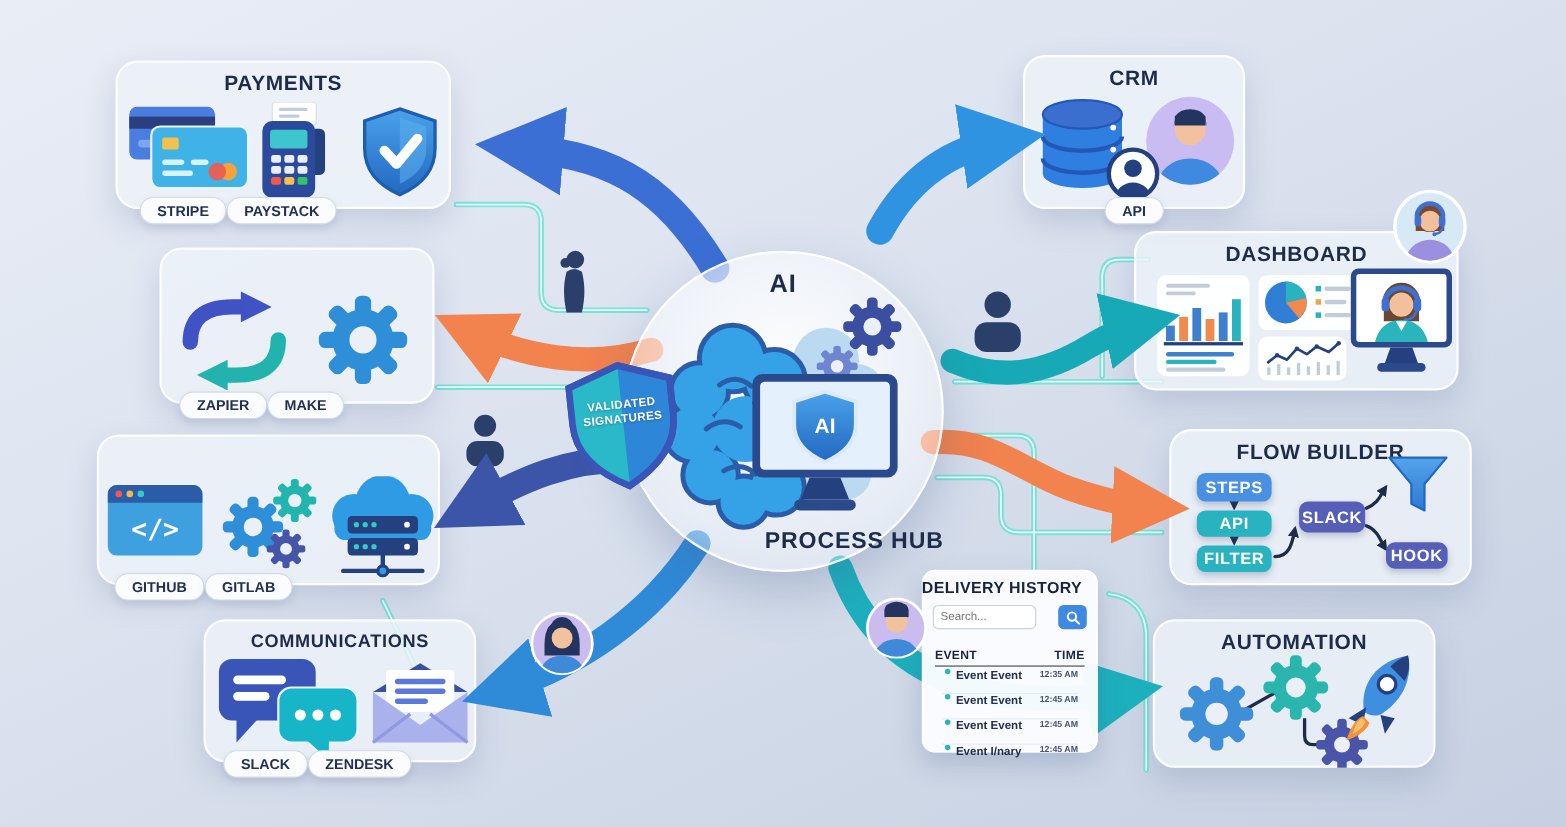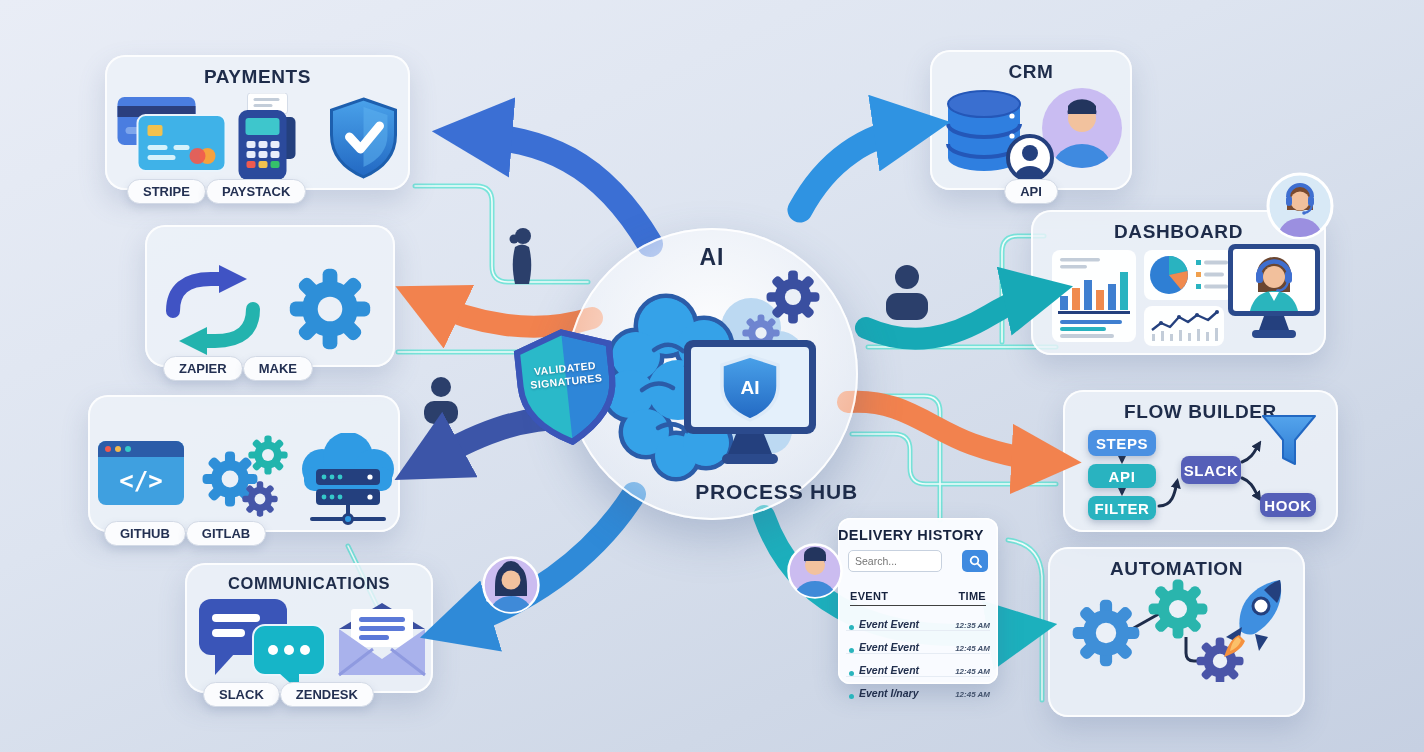--- a/index.html
+++ b/index.html
@@ -32,21 +32,21 @@
     display:flex;align-items:center;justify-content:center;box-shadow:0 3px 7px rgba(60,80,120,0.3);}
   
   .delivery{position:absolute;left:838px;top:518px;width:160px;height:166px;background:rgba(250,252,255,0.97);
     border-radius:12px;box-shadow:0 10px 24px rgba(70,95,140,0.25), inset 0 0 0 1.5px #fff;z-index:6;padding:0;}
   .delivery-title{text-align:left;font-size:14.5px;font-weight:700;color:#17233f;letter-spacing:0.4px;margin-top:9px;}
   .search-row{display:flex;gap:20px;margin:7px 10px 18px 10px;}
   .search-input{flex:1;min-width:0;height:20px;border:1.2px solid #c7d1df;border-radius:5px;background:#fff;
     font-size:10.5px;color:#33405c;padding:0 6px;font-family:"Liberation Sans",sans-serif;outline:none;}
   .search-btn{width:26px;height:22px;border:none;border-radius:5px;background:#3f8ae0;display:flex;align-items:center;justify-content:center;cursor:pointer;padding:0;}
   .dh-head{display:flex;justify-content:space-between;margin:7px 12px 2px 12px;font-size:11px;font-weight:700;color:#17233f;letter-spacing:0.3px;border-bottom:1px solid #404040;padding-bottom:3px;}
-  .dh-row{display:flex;align-items:flex-end;margin:0 8px;height:22px;border-bottom:1px solid #e6ecf4;font-style:italic;}
+  .dh-row{display:flex;align-items:flex-start;margin:0 18px;height:22px;border-bottom:1px solid #e6ecf4;}
   .dh-dot{width:5px;height:5px;border-radius:50%;background:#2ab5bd;margin:0 5px 0 3px;flex:none;}
   .dh-event{font-size:10.5px;font-weight:700;color:#22304e;flex:1;}
   .dh-time{font-size:8px;color:#44546e;font-weight:700;}
   
   .float{position:absolute;}
 </style>
 </head>
 <body>
 
 <div class="canvas">
@@ -430,21 +430,21 @@
         <path d="M2 0 H54 L34 24 V48 L22 42 V24 Z" fill="url(#gradFunnel)" stroke="#2268c2" stroke-width="2" stroke-linejoin="round"></path>
       </g>
     </svg>
     <div class="node" style="left:25px;top:40px;width:68px;height:26px;background:#4a90e2">STEPS</div>
     <div class="node" style="left:25px;top:74px;width:68px;height:24px;background:#29b3c0">API</div>
     <div class="node" style="left:25px;top:106px;width:68px;height:24px;background:#29b3c0">FILTER</div>
     <div class="node" style="left:118px;top:66px;width:60px;height:28px;background:#555fb8">SLACK</div>
     <div class="node" style="left:197px;top:103px;width:56px;height:24px;background:#555fb8">HOOK</div>
   </div>
 
-  <div class="card" style="left:1048px;top:547px;width:257px;height:170px">
+  <div class="card" style="left:1048px;top:563px;width:257px;height:135px">
     <div class="card-title">AUTOMATION</div>
     <svg class="icon-row" style="top:0" width="257" height="135" viewBox="0 0 257 135">
       <g fill="none" stroke="#1e2c4a" stroke-width="3">
         <line x1="84" y1="82" x2="116" y2="64"></line>
         <path d="M138 90 V106 Q138 114 146 114 H164"></path>
       </g>
       <g>
         <g transform="translate(24,52)">
             <use href="#gear" width="100" height="100" transform="scale(0.68)" fill="#3f8fd8"></use>
           </g>

